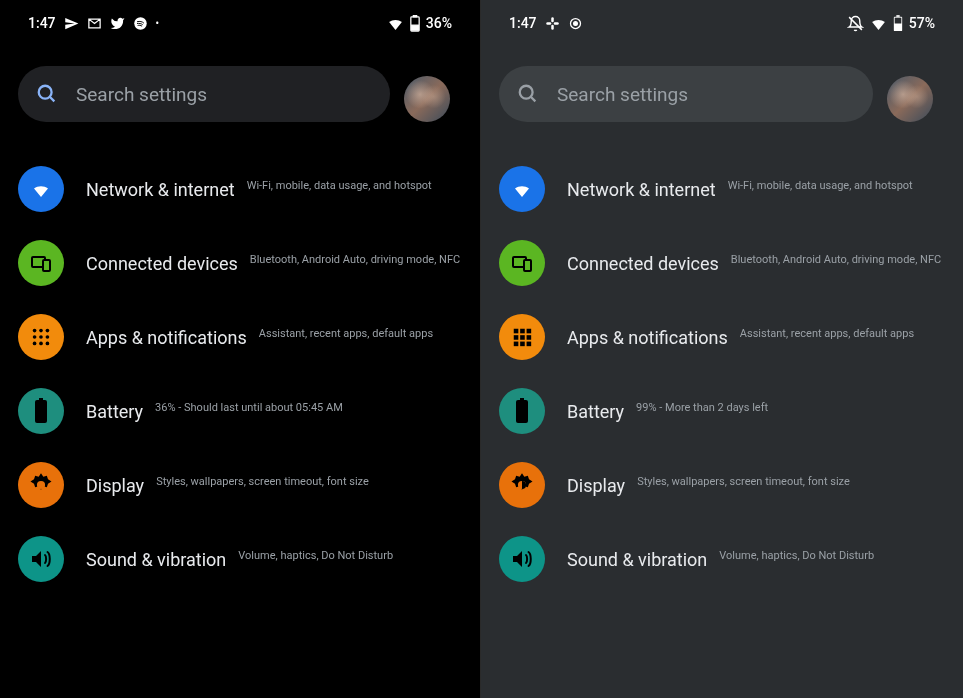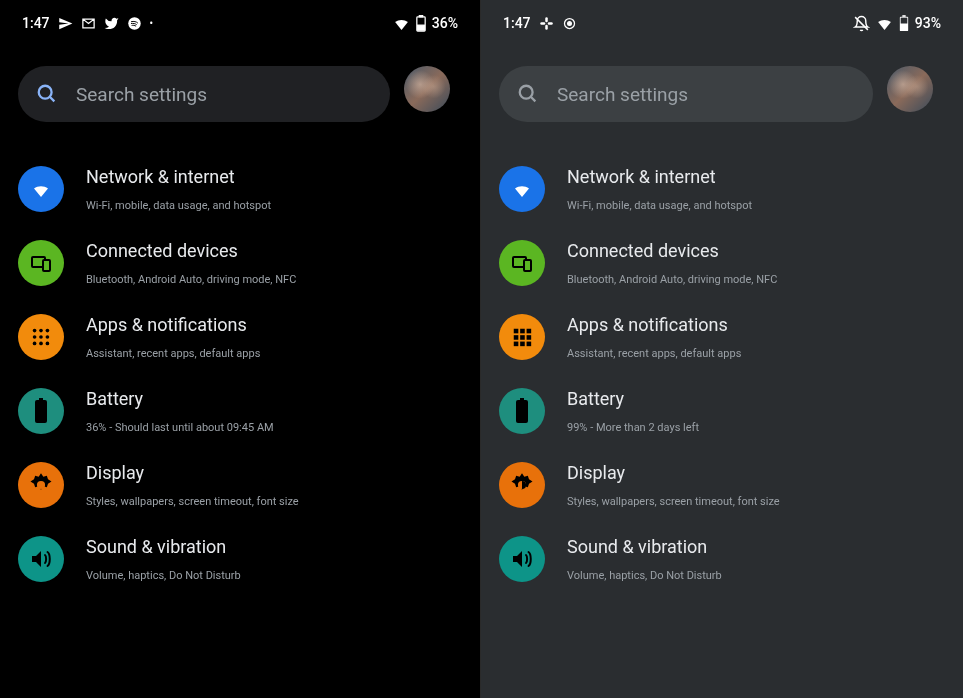--- a/index.html
+++ b/index.html
@@ -18,33 +18,33 @@
       flex-direction: column;
       padding-top: 8px;
     }
     .screen-left { background: #000; border-right: 1px solid #2a2a2a; }
     .screen-right { background: #2a2d30; width: 482px; }
     
     .status-bar {
       display: flex;
       justify-content: space-between;
       align-items: center;
-      padding: 0 22px;
+      padding: 0 28px;
       height: 30px;
       color: #fff;
       font-size: 14px;
       font-weight: 500;
     }
     .status-left { display: flex; align-items: center; gap: 8px; }
     .status-right { display: flex; align-items: center; gap: 6px; }
     .status-icon { display: inline-flex; align-items: center; }
     
     .search-row {
       display: flex;
-      align-items: flex-start;
+      align-items: flex-end;
       padding: 28px 30px 22px 18px;
       gap: 14px;
     }
     .search-pill {
       flex: 1;
       height: 56px;
       border-radius: 28px;
       display: flex;
       align-items: center;
       padding: 0 18px;
@@ -89,21 +89,21 @@
     }
     .item-icon {
       width: 46px;
       height: 46px;
       border-radius: 50%;
       display: flex;
       align-items: center;
       justify-content: center;
       flex-shrink: 0;
     }
-    .item-text { display: flex; flex-direction: column; gap: 12px; }
+    .item-text { display: flex; flex-direction: row; gap: 12px; }
     .item-title { font-size: 18px; color: #e8eaed; font-weight: 400; }
     .item-sub { font-size: 11px; color: #9aa0a6; }
     
     .ic-wifi { background: #1a73e8; }
     .ic-devices { background: #5bb622; }
     .ic-apps { background: #f28b0c; }
     .ic-battery { background: #1e8e7e; }
     .ic-display { background: #e8710a; }
     .ic-sound { background: #0d9488; }
     
@@ -212,21 +212,21 @@
     </div>
     <div class="settings-item">
       <div class="item-icon ic-battery">
           <svg width="14" height="26" viewBox="0 0 14 26" fill="#000">
             <rect x="5" y="0" width="4" height="3"></rect>
             <rect x="1" y="2" width="12" height="23" rx="2"></rect>
           </svg>
         </div>
       <div class="item-text">
           <span class="item-title">Battery</span>
-          <span class="item-sub">36% - Should last until about 09:45 AM</span>
+          <span class="item-sub">36% - Should last until about 05:45 AM</span>
         </div>
     </div>
     <div class="settings-item">
       <div class="item-icon ic-display">
           <svg width="28" height="28" viewBox="0 0 24 24" fill="#000">
             <path d="M12 2l2 3 3-1 1 3 3 2-3 2-1 3-3-1-2 3-2-3-3 1-1-3-3-2 3-2 1-3 3 1z"></path>
             <circle cx="12" cy="12" r="3.5" fill="#e8710a"></circle>
           </svg>
         </div>
       <div class="item-text">
@@ -280,21 +280,21 @@
             <path d="M12 21l9-11c-5-4-13-4-18 0z"></path>
           </svg>
         </span>
       <span class="status-icon">
           <svg width="10" height="17" viewBox="0 0 12 20" fill="#fff">
             <rect x="1" y="2" width="10" height="17" rx="1"></rect>
             <rect x="4" y="0" width="4" height="2"></rect>
             <rect x="2" y="3" width="8" height="7" fill="#2a2d30"></rect>
           </svg>
         </span>
-      <span>93%</span>
+      <span>57%</span>
     </div>
   </div>
 
   <div class="search-row">
     <div class="search-pill">
       <svg class="search-icon-svg" width="22" height="22" viewBox="0 0 24 24" fill="none" stroke="currentColor" stroke-width="2.5">
           <circle cx="10" cy="10" r="7"></circle>
           <line x1="20" y1="20" x2="15" y2="15"></line>
         </svg>
       <span class="search-text">Search settings</span>

